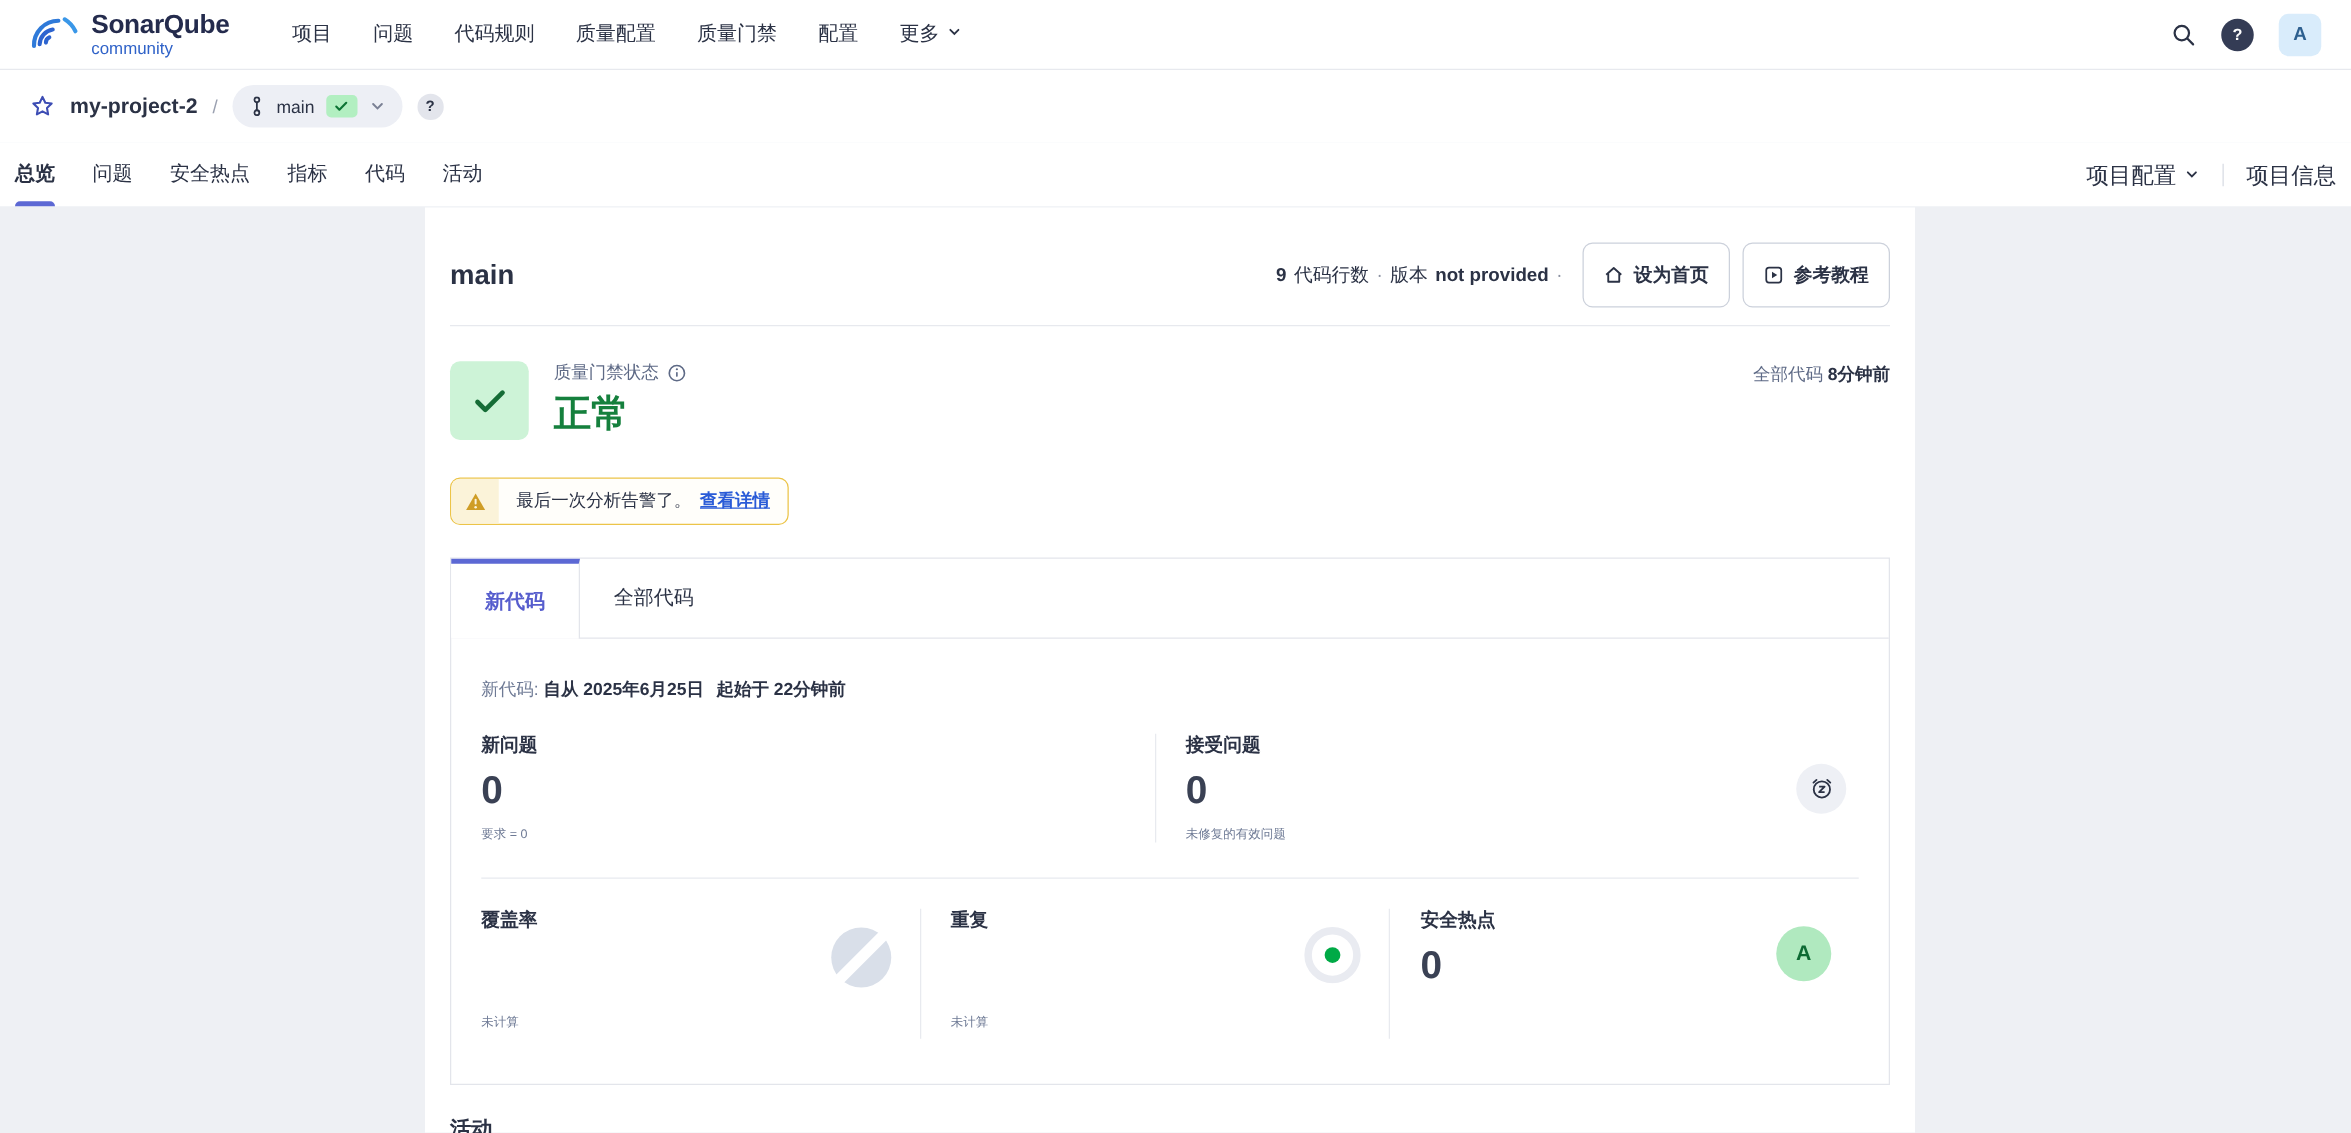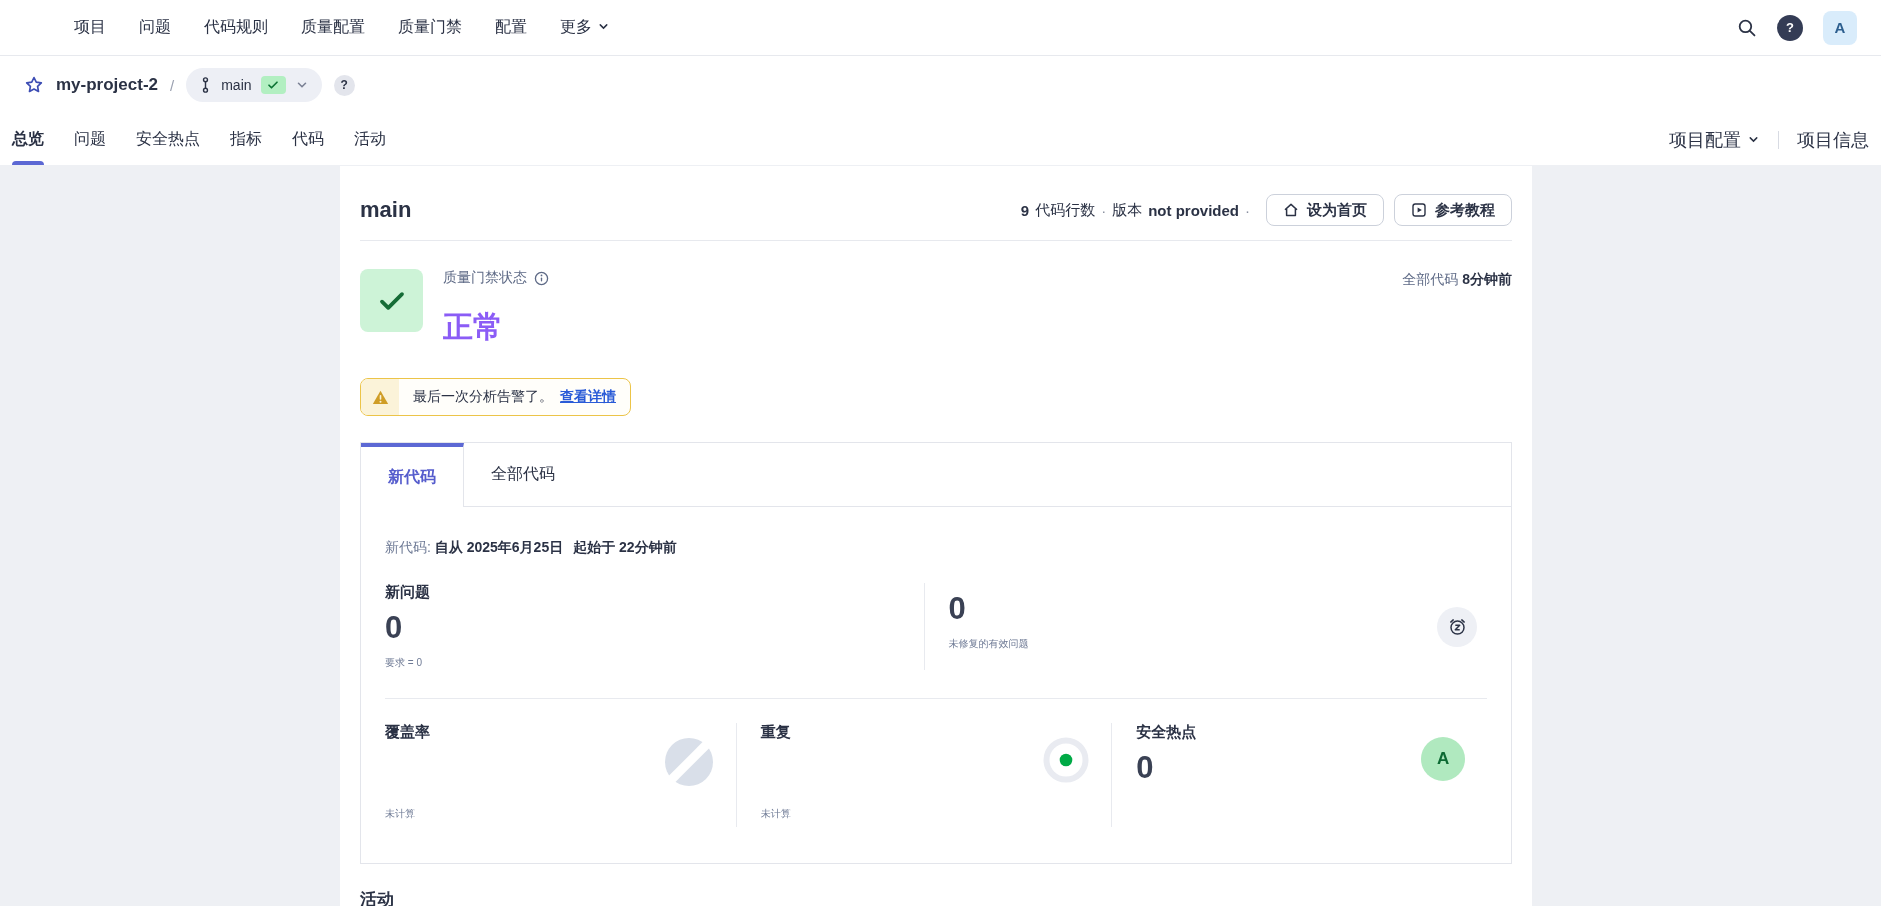--- a/index.html
+++ b/index.html
@@ -67,34 +67,34 @@
     position:absolute; left:340px; top:166px; width:1192px; height:740px;
     background:#fff; padding:0 20px;
   }
   .head-row { display:flex; align-items:center; margin-top:28px; }
   .branch-title { font-size:22px; font-weight:700; color:#2b3245; }
   .head-right { margin-left:auto; display:flex; align-items:center; gap:10px; font-size:15px; }
   .meta { display:flex; align-items:center; gap:6px; margin-right:6px; }
   .meta b { font-weight:700; }
   .meta .dot { color:#8a90a0; }
   .btn {
-    height:32px; padding:0 16px; border:1px solid #ccd1db; border-radius:8px; background:#fff;
+    height:52px; padding:0 16px; border:1px solid #ccd1db; border-radius:8px; background:#fff;
     font-size:15px; font-weight:600; color:#2b3245; display:inline-flex; align-items:center; gap:8px;
     cursor:pointer; font-family:inherit;
   }
   .head-divider { border-bottom:1px solid #e7e9ee; margin-top:14px; }
   
   .qg-row { display:flex; margin-top:28px; }
   .qg-box {
     width:63px; height:63px; border-radius:8px; background:#cdf3d7;
     display:flex; align-items:center; justify-content:center;
   }
   .qg-texts { margin-left:20px; }
   .qg-label { display:flex; align-items:center; gap:7px; font-size:14px; color:#5e6a86; }
-  .qg-status { font-size:30px; font-weight:700; color:#8b5cf6; margin-top:20px; }
+  .qg-status { font-size:30px; font-weight:700; color:#15803d; margin-top:4px; }
   .qg-last { margin-left:auto; font-size:14px; color:#5e6a86; padding-top:2px; }
   .qg-last b { color:#2b3245; font-weight:700; }
   
   .warn {
     display:inline-flex; margin-top:30px; border:1px solid #ecc448; border-radius:8px;
     overflow:hidden; height:38px; align-items:stretch; background:#fffefa;
   }
   .warn-ico { width:38px; background:#fbf3d9; display:flex; align-items:center; justify-content:center; }
   .warn-body { display:flex; align-items:center; padding:0 14px; gap:7px; font-size:14px; }
   .warn-link { color:#2a5bd7; text-decoration:underline; font-weight:600; cursor:pointer; }
@@ -137,20 +137,34 @@
   .rating-a {
     width:44px; height:44px; border-radius:50%; background:#b0e9bf; color:#0d6a33;
     font-size:17px; font-weight:700; display:flex; align-items:center; justify-content:center;
   }
   .activity-title { margin-top:24px; font-size:17px; font-weight:700; color:#2b3245; }
 </style>
 </head>
 <body>
 
 <div class="navbar">
+  <div class="logo">
+    <span>
+      <svg width="40" height="40" viewBox="0 0 44 44" fill="none">
+        <path d="M14 32a5 5 0 0 1 3-4.6" stroke="#2d64cf" stroke-width="3.6" stroke-linecap="round"></path>
+        <path d="M8.5 33.5A13.5 13.5 0 0 1 20 20.5" stroke="#2d64cf" stroke-width="3.6" stroke-linecap="round"></path>
+        <path d="M3.5 35A21.5 21.5 0 0 1 25 12.8" stroke="#2f7ad9" stroke-width="3.6" stroke-linecap="round"></path>
+        <path d="M30.5 11.5A25.5 25.5 0 0 1 40 22" stroke="#3a97e8" stroke-width="3.6" stroke-linecap="round"></path>
+      </svg>
+    </span>
+    <span class="logo-text">
+      <span class="logo-main"><span>Sonar</span><span>Qube</span></span>
+      <span class="logo-sub">community</span>
+    </span>
+  </div>
   <div class="nav-items">
     <span class="nav-item">项目</span>
     <span class="nav-item">问题</span>
     <span class="nav-item">代码规则</span>
     <span class="nav-item">质量配置</span>
     <span class="nav-item">质量门禁</span>
     <span class="nav-item">配置</span>
     <span class="nav-item">
       <span>更多</span>
       <span>
@@ -316,20 +330,21 @@
       </div>
 
       <div class="mrow1">
         <div class="mcell">
           <div class="m-label">新问题</div>
           <div class="m-value">0</div>
           <div class="m-sub">要求 = 0</div>
         </div>
         <div class="vdiv"></div>
         <div class="mcell">
+          <div class="m-label">接受问题</div>
           <div class="m-value">0</div>
           <div class="m-sub">未修复的有效问题</div>
           <div class="cell-icon snooze-bg">
             <svg width="21" height="21" viewBox="0 0 20 20" fill="none" stroke="#2b3245" stroke-width="1.4">
               <circle cx="10" cy="11" r="6.2"></circle>
               <path d="M7.9 8.9h4.2l-4.2 4.2h4.2" stroke-linejoin="round"></path>
               <path d="M3.6 5.8L5.9 3.7M16.4 5.8L14.1 3.7" stroke-linecap="round"></path>
             </svg>
           </div>
         </div>

